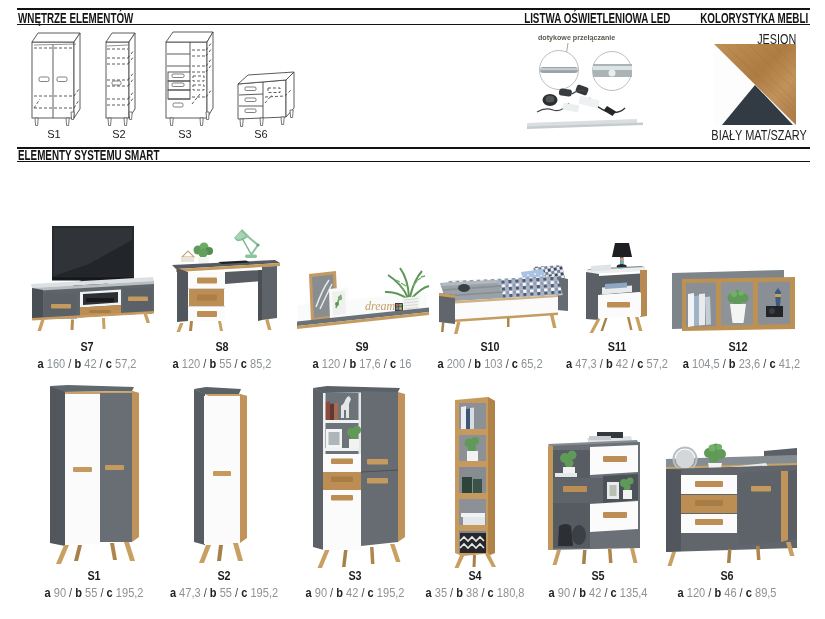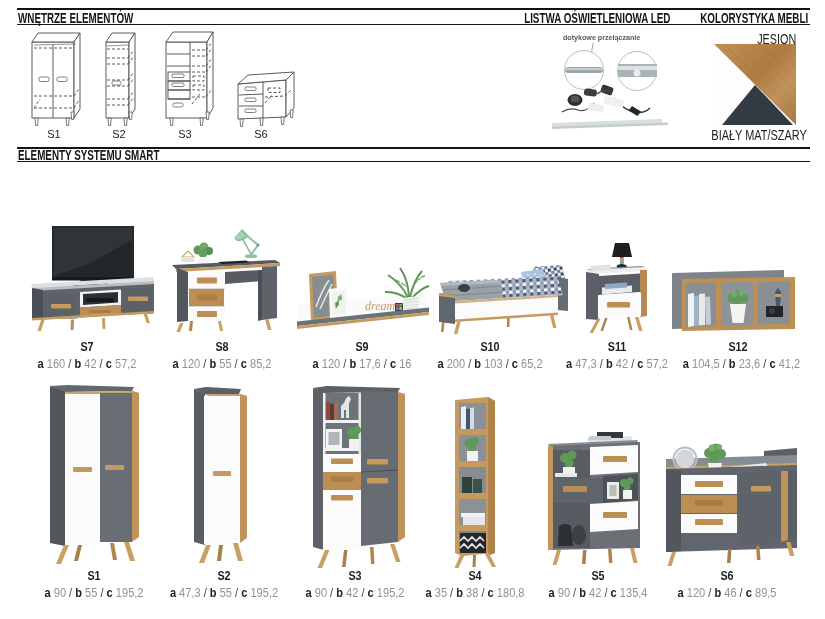--- a/index.html
+++ b/index.html
@@ -171,21 +171,21 @@
       <line x1="46" y1="0" x2="82" y2="35"></line>
     <line x1="58" y1="0" x2="82" y2="23"></line>
       <line x1="70" y1="0" x2="82" y2="11"></line>
     <line x1="16" y1="6" x2="82" y2="65"></line>
   </g>
   <polygon points="41,41 8,81 79,81" fill="#323a44"></polygon>
 </svg>
 
 <div class="hdr hdrR" style="right:18px;top:126px;font-size:15px;font-weight:400;color:#222;transform:scaleX(0.73);">BIAŁY MAT/SZARY</div>
 
-<div class="abs" style="left:552px;top:30px;width:130px;height:110px;">
+<div class="abs" style="left:527px;top:30px;width:130px;height:110px;">
 
   <div class="abs" style="left:11px;top:3px;font-size:7.5px;font-weight:700;color:#555c4e;white-space:nowrap;transform-origin:left top;transform:scaleX(0.95);">dotykowe przełączanie</div>
   <svg class="abs" style="left:0;top:0;" width="130" height="110" viewBox="0 0 130 110">
 
     <line x1="41" y1="13" x2="37" y2="39" stroke="#8a9090" stroke-width="0.8"></line>
 
     <circle cx="32" cy="40" r="19.5" fill="#fff" stroke="#b9c0c2" stroke-width="1"></circle>
     <rect x="13" y="37" width="38" height="6" rx="3" fill="#9aa4a8"></rect>
     <rect x="13" y="38" width="38" height="2.2" fill="#c6cdd0"></rect>
 

